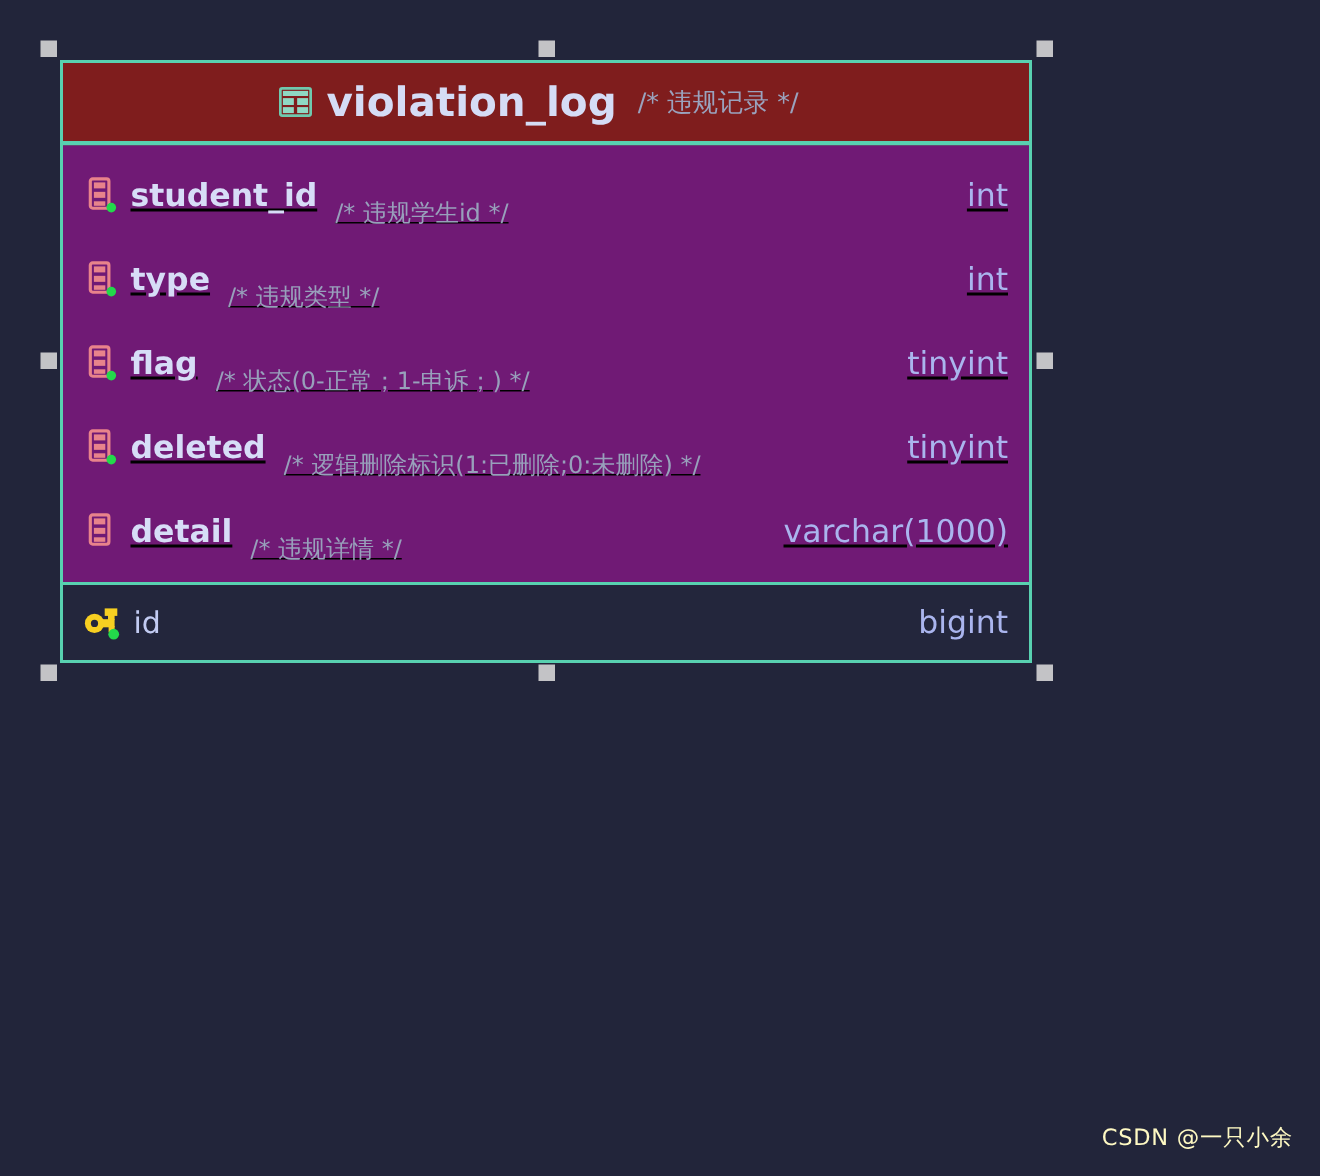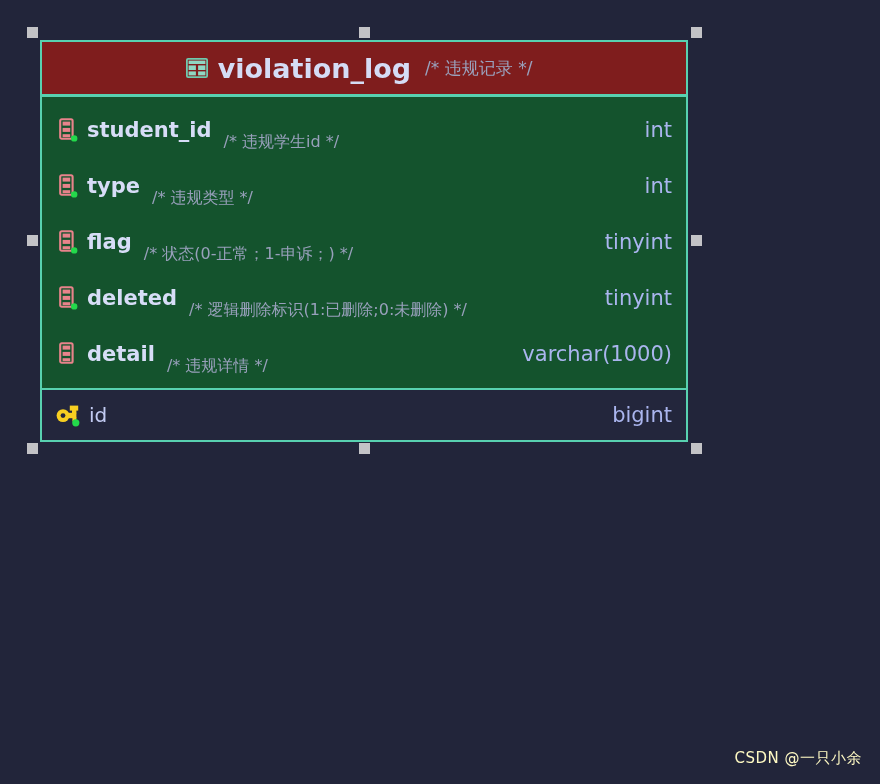--- a/index.html
+++ b/index.html
@@ -71,22 +71,23 @@
   }
   #table-comment {
     font-size: 17px;
     color: #9aa2bd;
     margin-left: 14px;
     white-space: nowrap;
   }
 
   
   #columns-body {
-    background: #14532d;
+    background: #701a75;
     padding: 5px 0 6px 0;
+    text-decoration: underline;
   }
   .col-row {
     display: flex;
     align-items: center;
     height: 56px;
     padding: 0 14px 0 16px;
     box-sizing: border-box;
     white-space: nowrap;
   }
   .col-icon {

